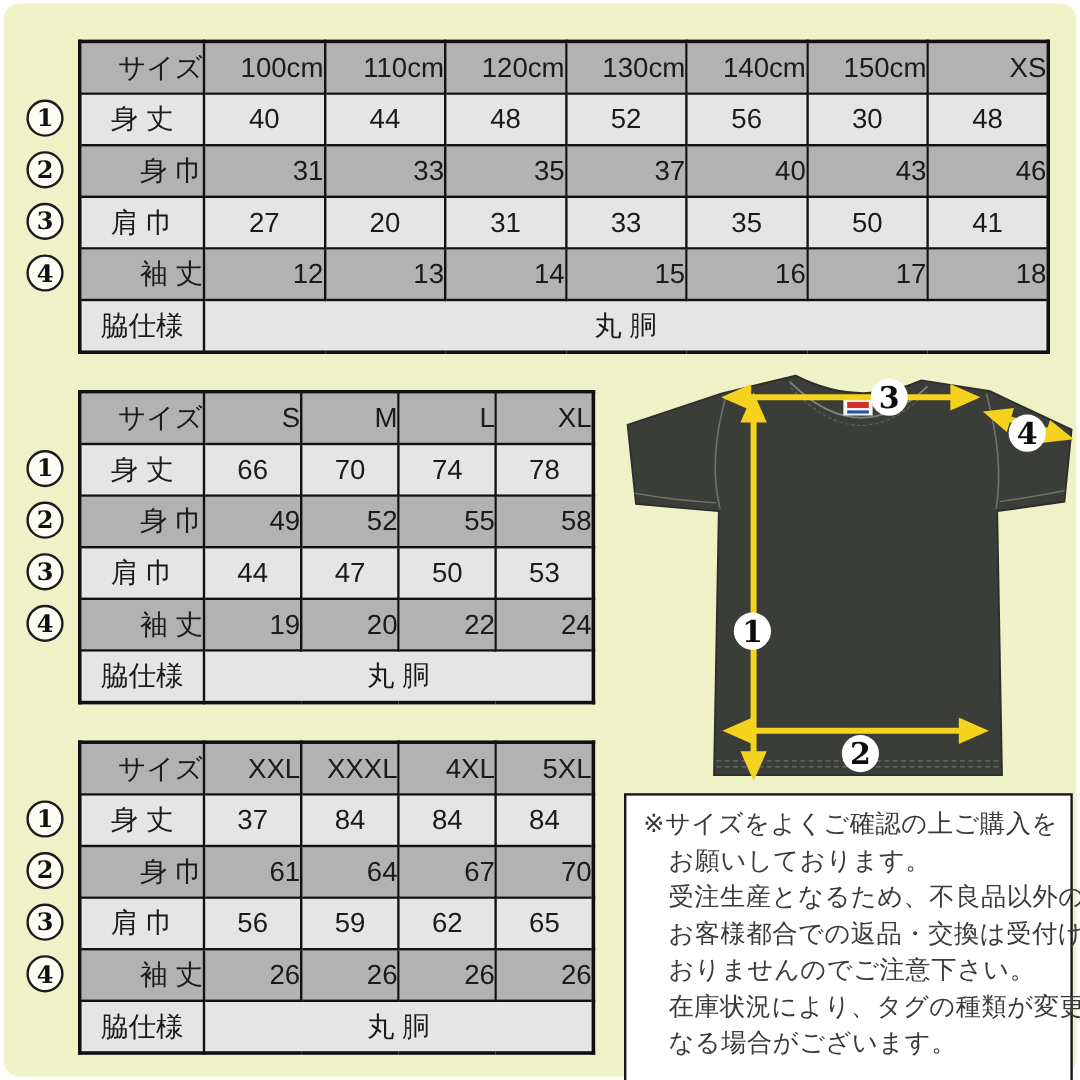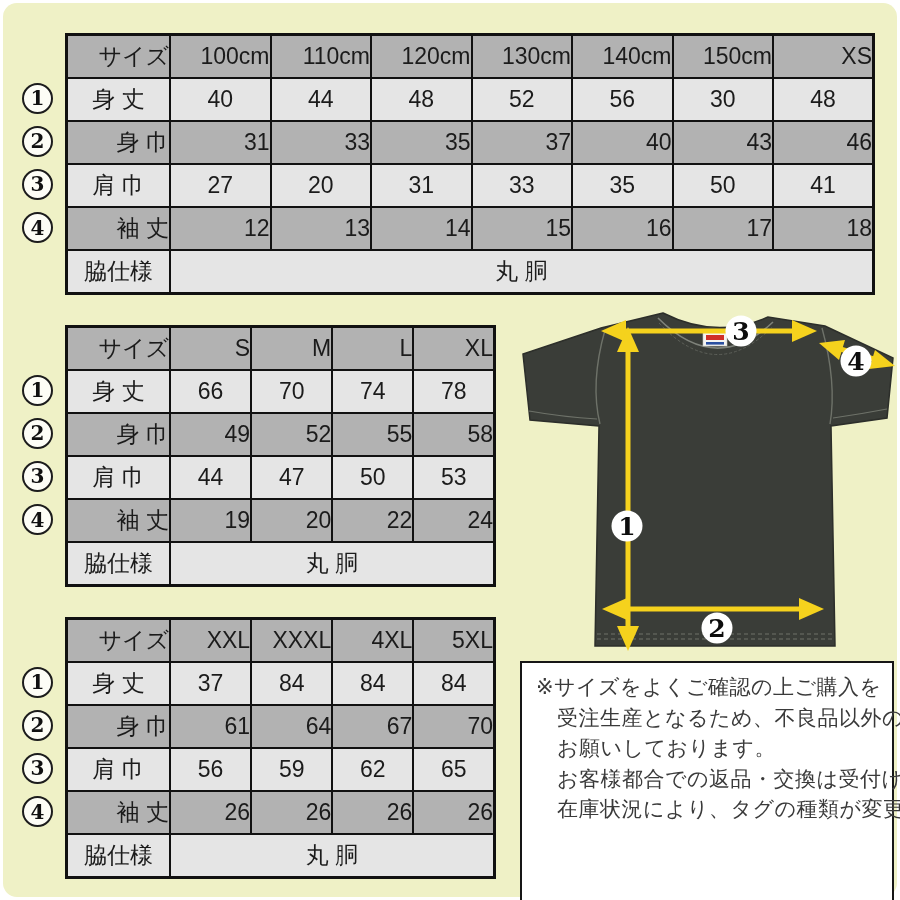--- a/index.html
+++ b/index.html
@@ -291,17 +291,19 @@
     <text class="marker-num" x="114" y="237" text-anchor="middle">1</text>
   </g>
   <g>
     <circle cx="204" cy="330" r="15.5" fill="#ffffff"></circle>
     <text class="marker-num" x="204" y="339" text-anchor="middle">2</text>
   </g>
 </svg>
 
 <div class="note-box">
   <div class="note-line first">※サイズをよくご確認の上ご購入を</div>
+  <div class="note-line">お願いしております。</div>
   <div class="note-line">受注生産となるため、不良品以外の</div>
-  <div class="note-line">お願いしております。</div>
   <div class="note-line">お客様都合での返品・交換は受付けて</div>
+  <div class="note-line">おりませんのでご注意下さい。</div>
   <div class="note-line">在庫状況により、タグの種類が変更に</div>
+  <div class="note-line">なる場合がございます。</div>
 </div>
 
 </body></html>

